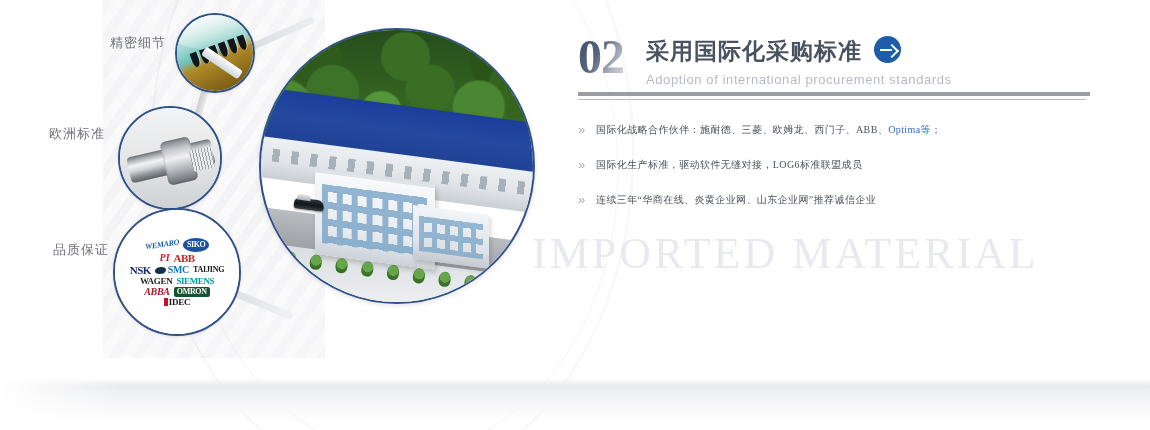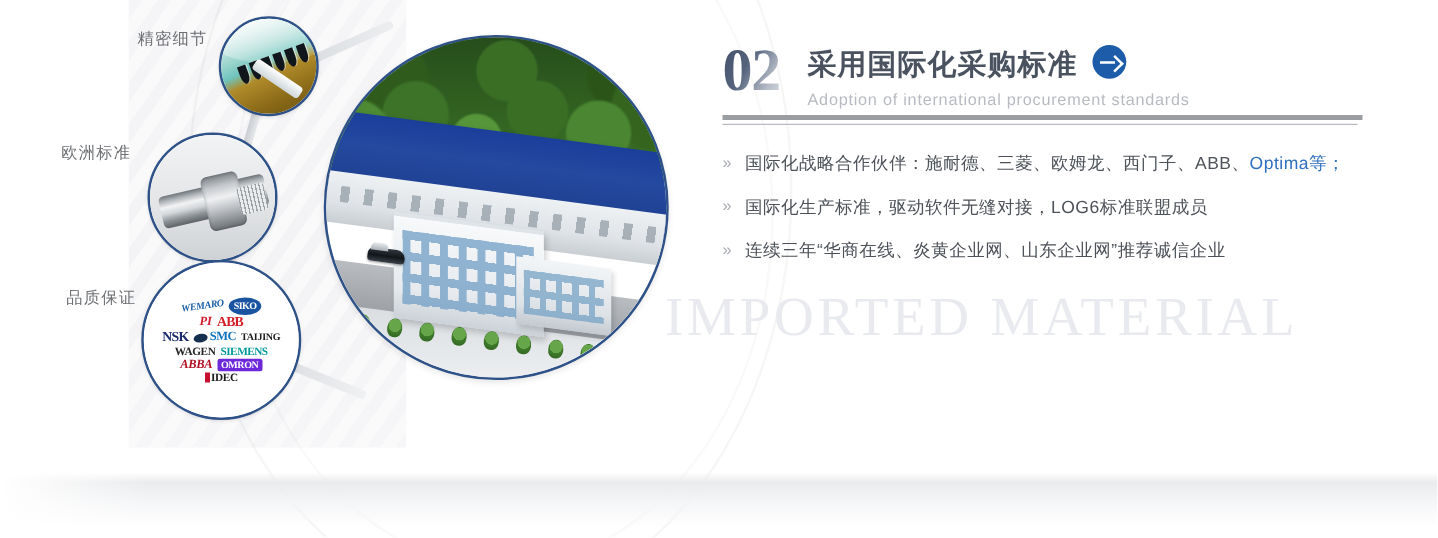--- a/index.html
+++ b/index.html
@@ -65,20 +65,21 @@
   .swoosh-b { left: 185px; top: -110px; width: 430px; height: 560px; border-color: rgba(0,0,0,0.022); }
 
   
   .side-label {
     position: absolute;
     font-size: 13px;
     color: #6e7074;
     letter-spacing: 1px;
     white-space: nowrap;
     font-family: "DejaVu Sans", "Liberation Sans", sans-serif;
+    margin-top: 12px;
   }
   #label-precision { left: 110px; top: 22px; }
   #label-european  { left: 49px;  top: 113px; }
   #label-quality   { left: 53px;  top: 229px; }
 
   
   .connector {
     position: absolute;
     background: linear-gradient(to right, #c9ccd1, #e6e8ea);
     border-radius: 3px;
@@ -207,21 +208,21 @@
   .lg-nsk    { font-size: 11px; color: #1b2a6b; letter-spacing: -0.5px; }
   .lg-smc    { font-size: 10px; color: #0f74bd; letter-spacing: -0.4px; }
   .lg-smc-dot{ display:inline-block; width: 11px; height: 7px; background:#15304f;
                border-radius: 50%; transform: skewX(-16deg); margin-right: -2px; }
   .lg-taijing{ font-size: 8px; color: #1a1a1a; letter-spacing: -0.2px;
                font-family: "Liberation Serif", serif; }
   .lg-wagen  { font-size: 9px; color: #262626; letter-spacing: -0.3px; }
   .lg-siemens{ font-size: 9px; color: #009999; letter-spacing: -0.4px; }
   .lg-abba   { font-size: 10px; color: #b11226; font-style: italic;
                font-family: "Liberation Serif", serif; letter-spacing: -0.3px; }
-  .lg-omron  { font-size: 8px; color: #ffffff; background: #6d28d9; padding: 1px 3px;
+  .lg-omron  { font-size: 8px; color: #ffffff; background: #14532d; padding: 1px 3px;
                border-radius: 2px; letter-spacing: -0.3px; text-align: right; }
   .lg-idec   { font-size: 9px; color: #1a1a1a; letter-spacing: -0.3px; }
   .lg-idec::before { content: ""; display: inline-block; width: 4px; height: 8px;
                      background: #c8102e; margin-right: 1px; vertical-align: -1px; }
 
   
   #hero-circle {
     position: absolute;
     left: 259px;
     top: 28px;
@@ -437,22 +438,22 @@
     margin-bottom: 15px;
   }
   .bullet-mark {
     color: #a7abb1;
     font-size: 13px;
     line-height: 20px;
     width: 18px;
     flex: 0 0 auto;
   }
   .bullet-text {
-    font-family: Liberation Sans, sans-serif;
-    font-size: 14px;
+    font-family: Liberation Serif, serif;
+    font-size: 10px;
     color: #4d5259;
     line-height: 20px;
     letter-spacing: 0.4px;
     white-space: nowrap;
   }
   .hl-blue { color: #2f6fbf; }
 
   .watermark {
     position: absolute;
     left: -46px;

